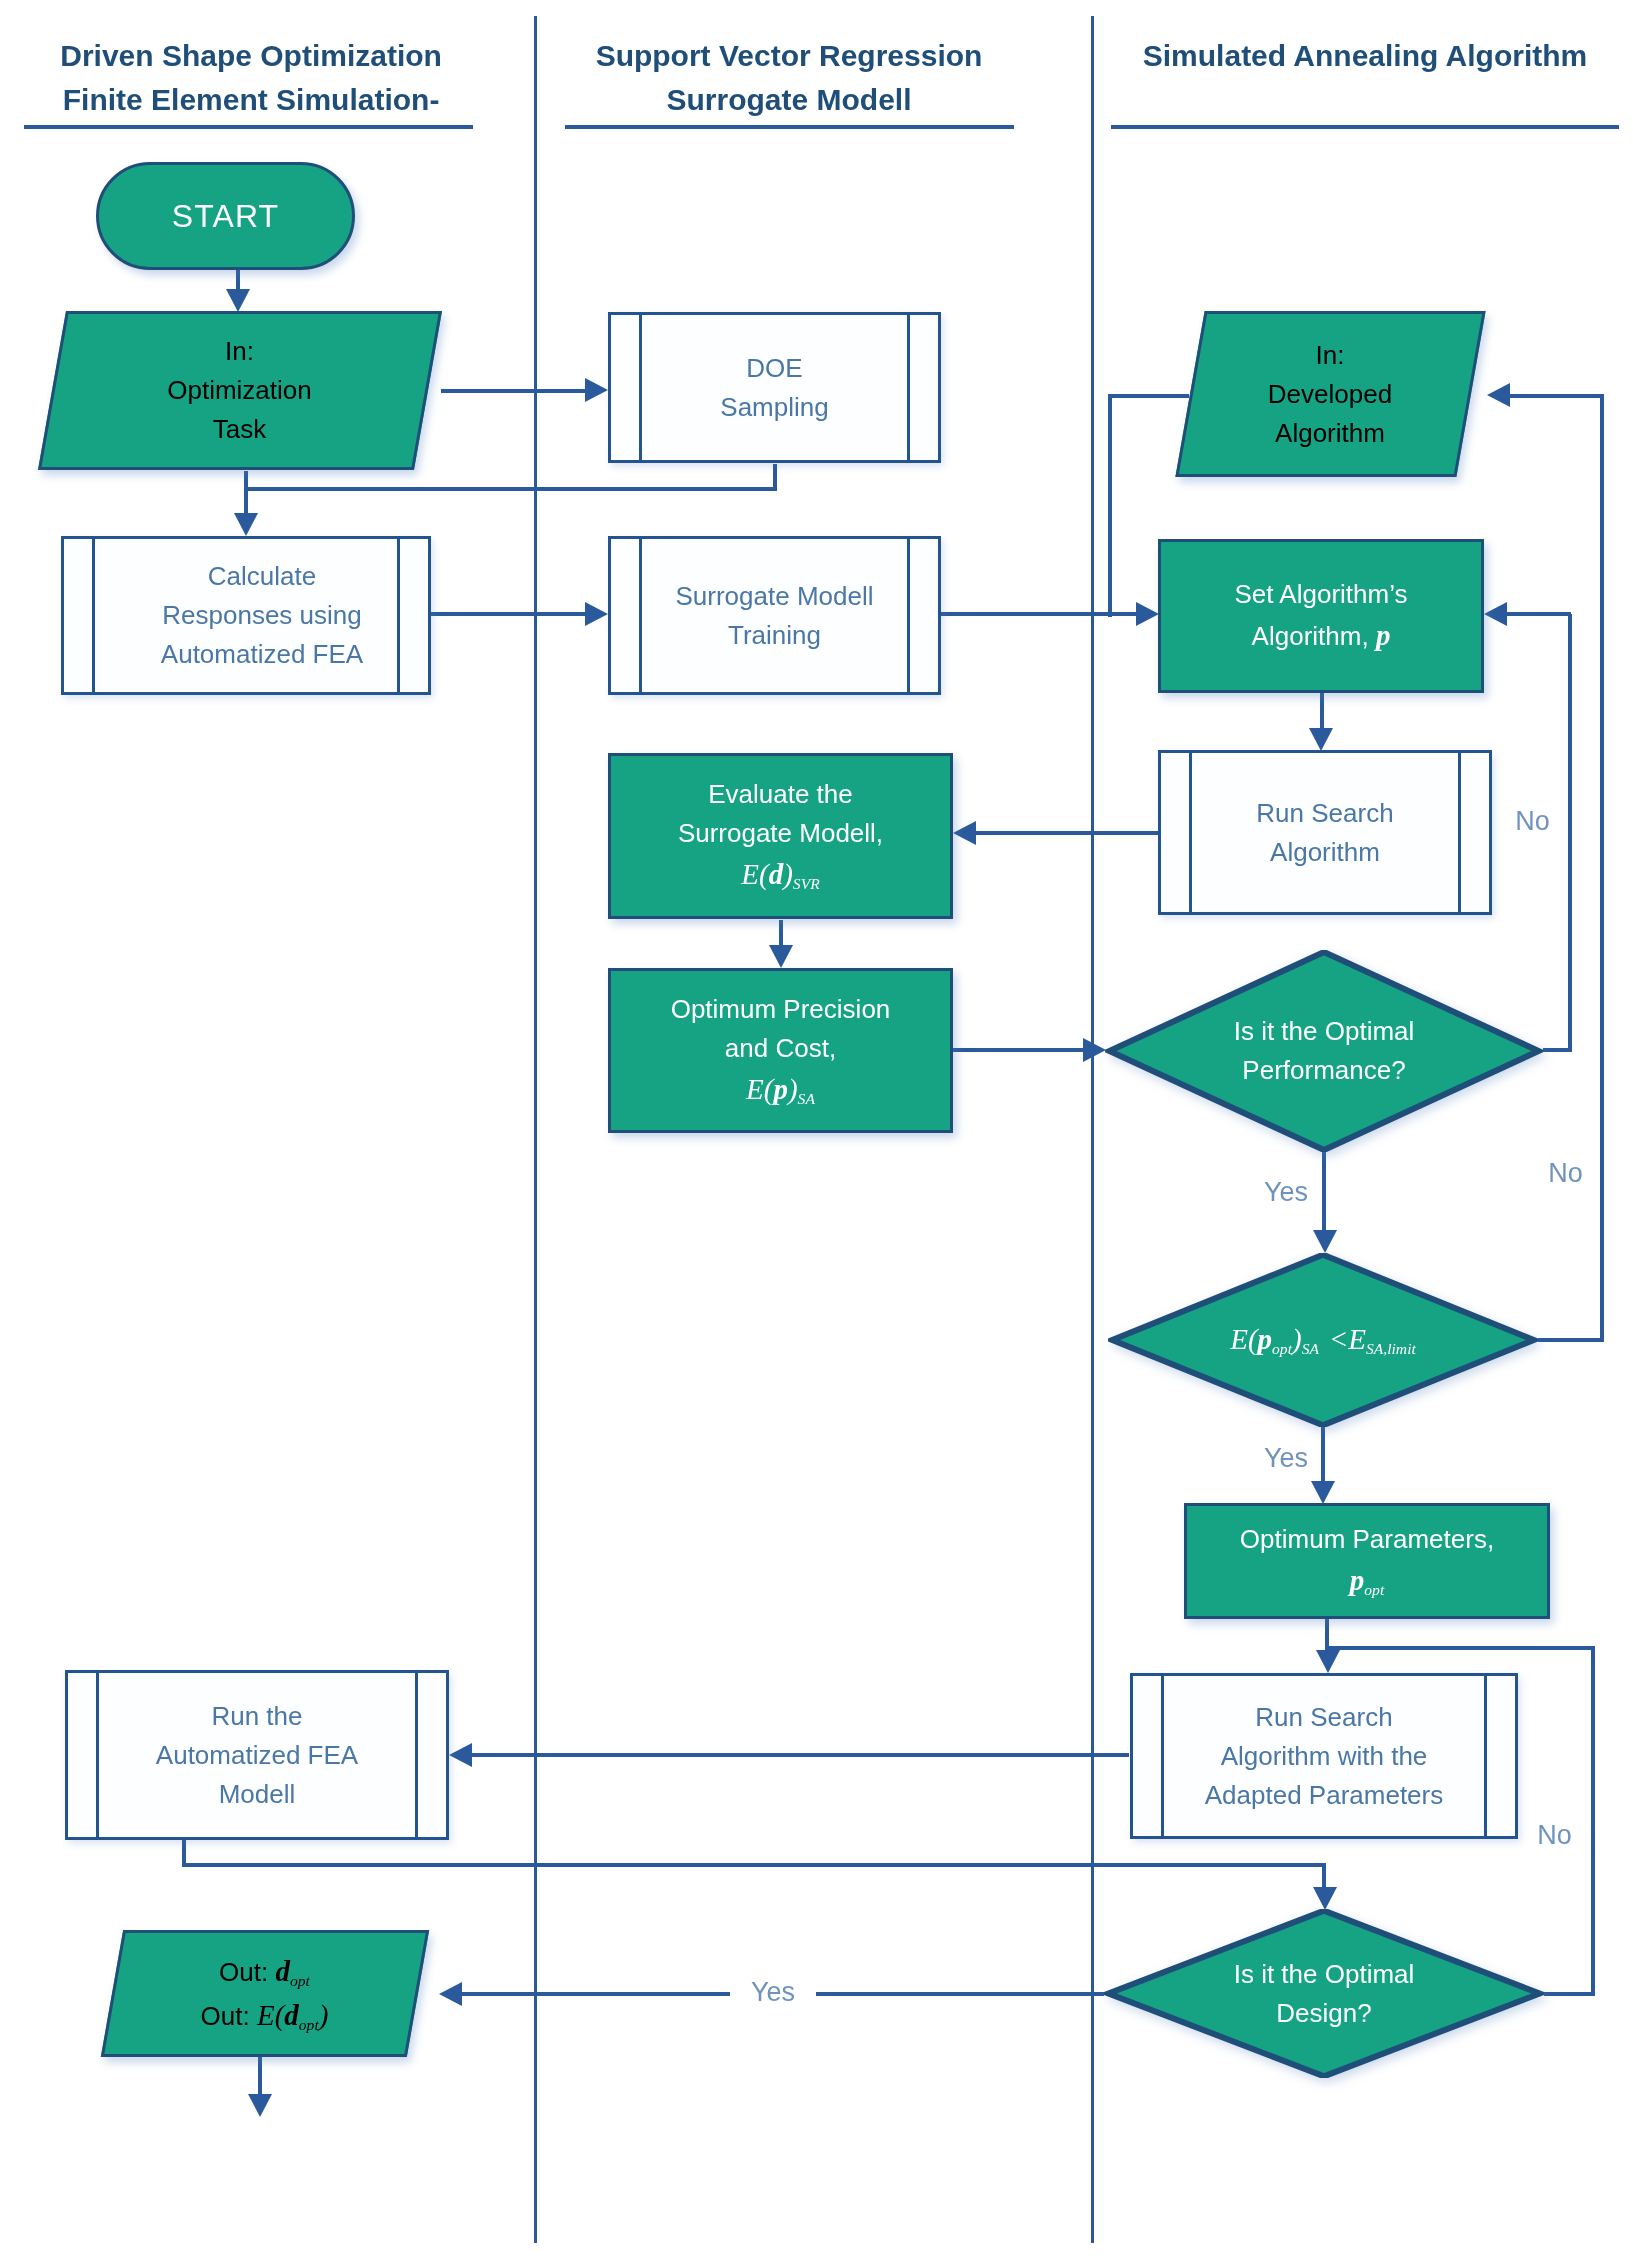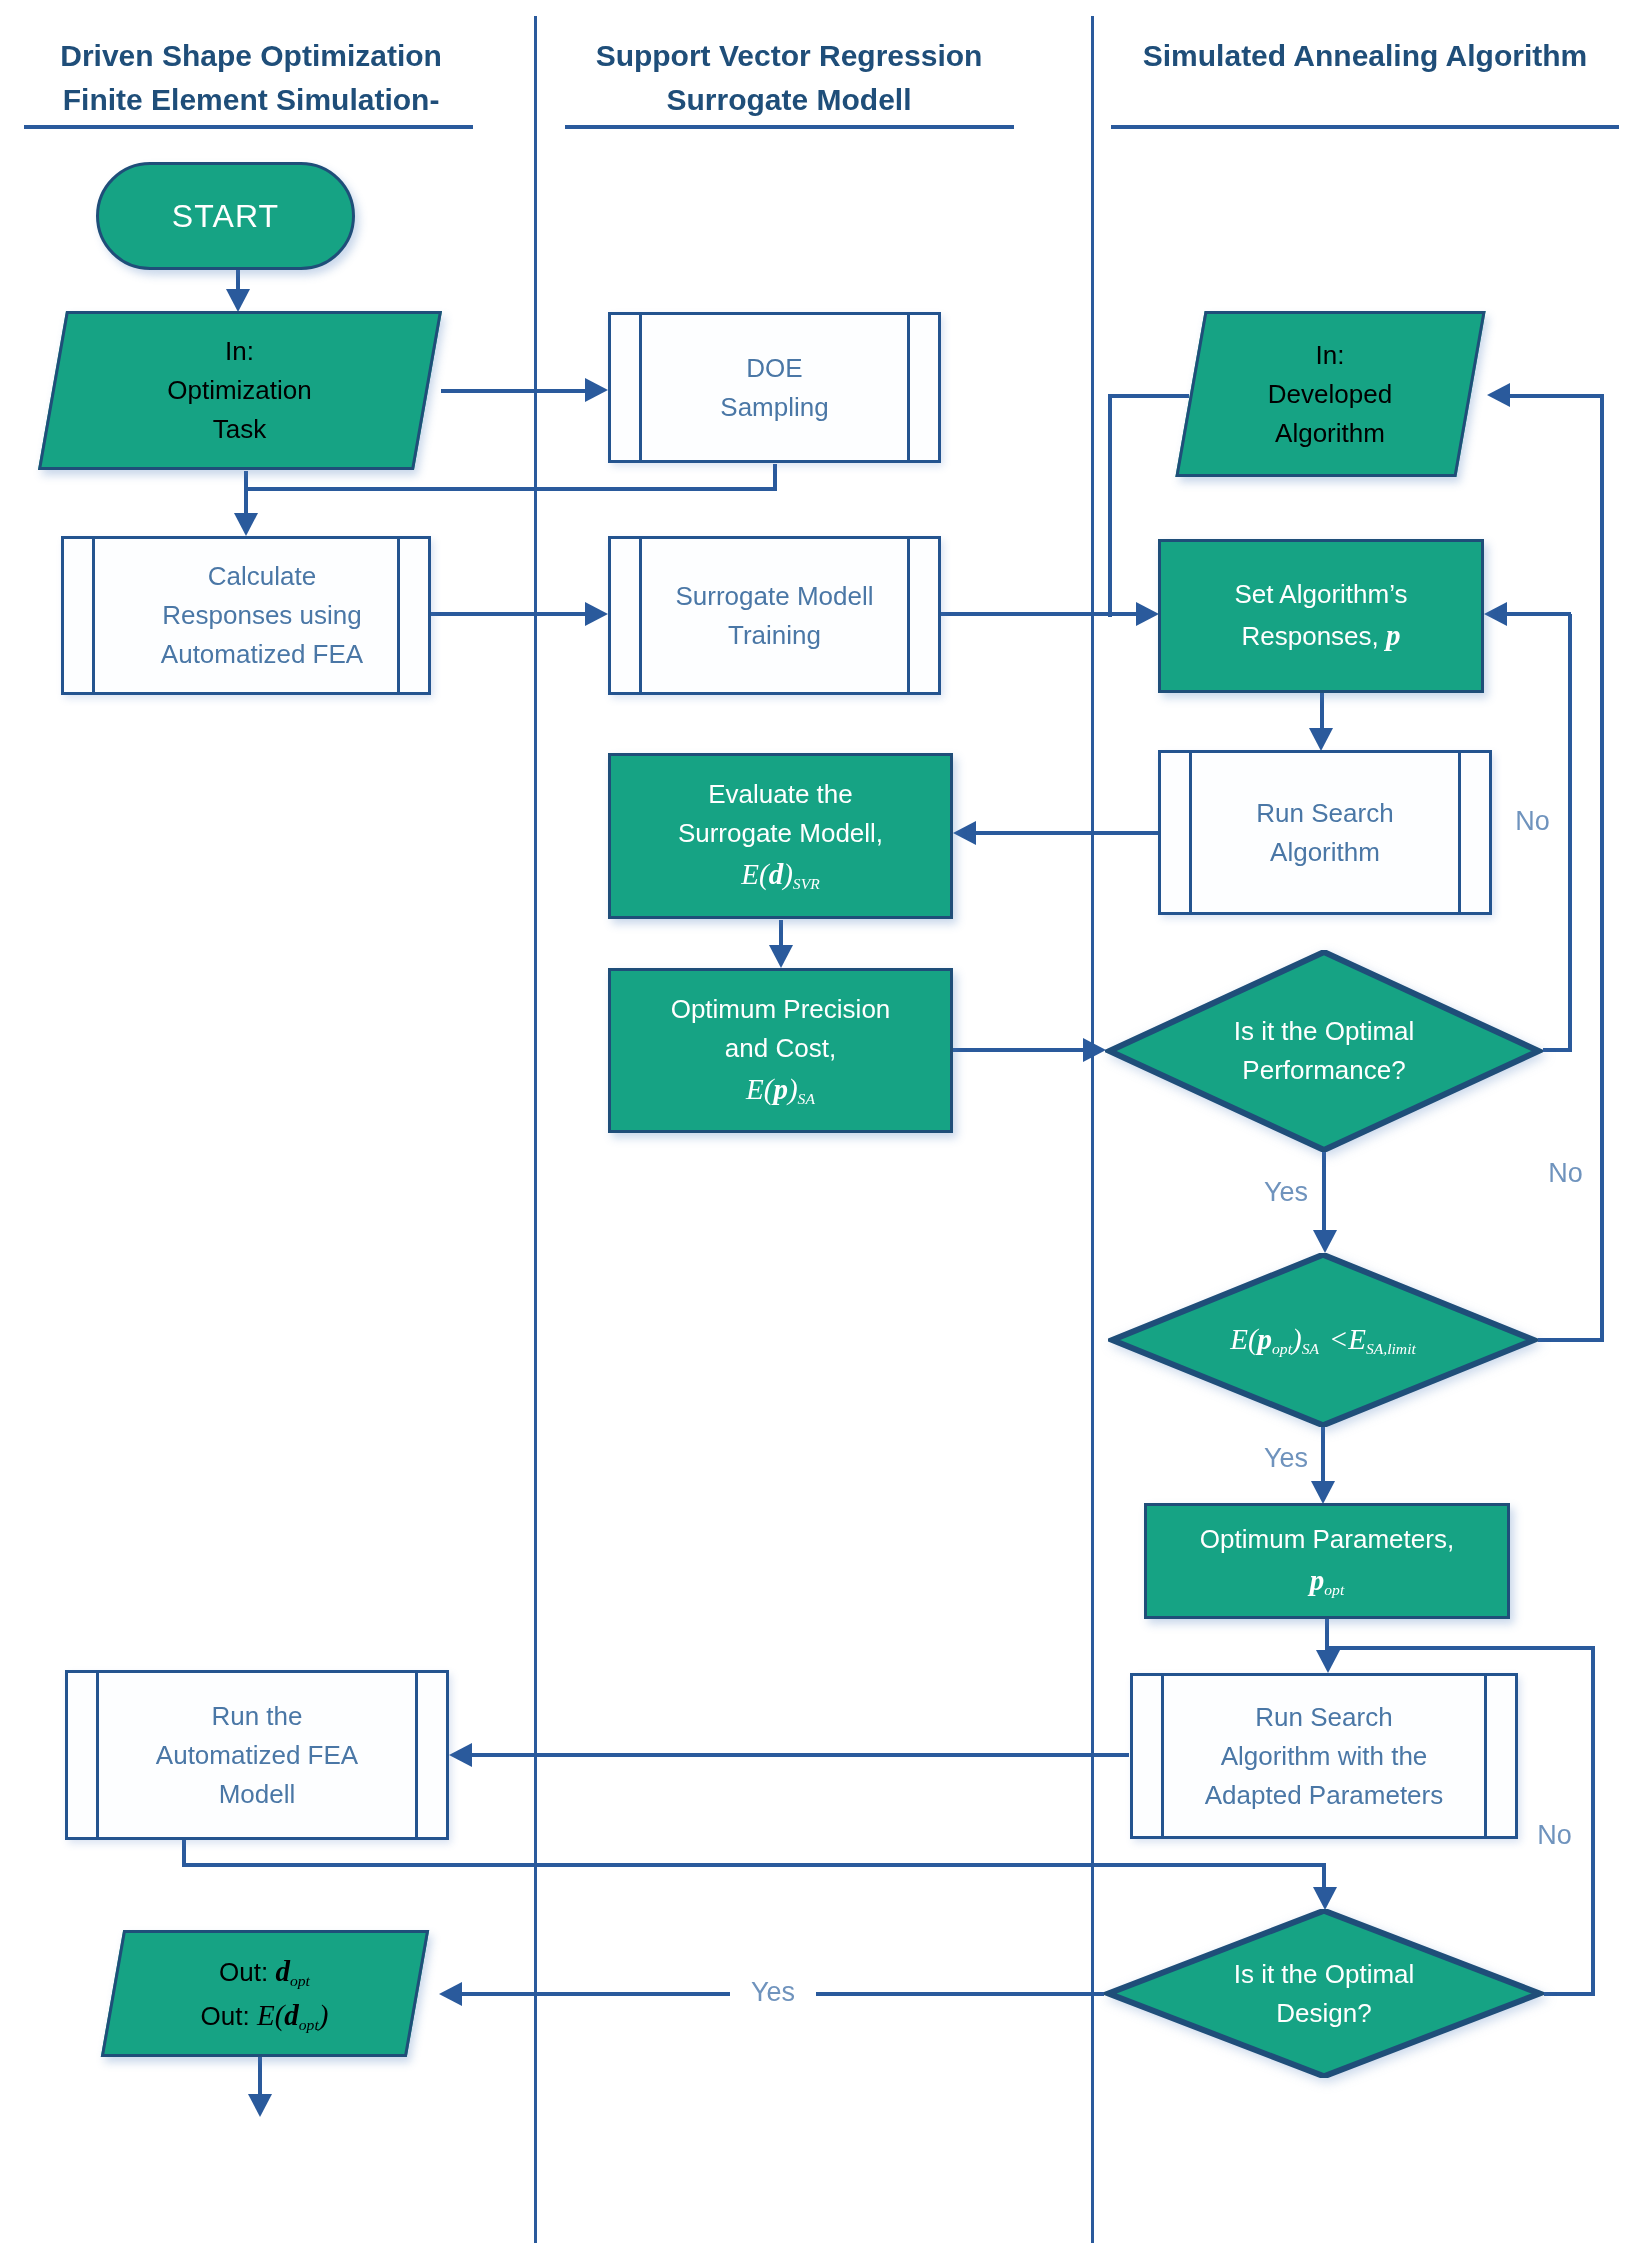--- a/index.html
+++ b/index.html
@@ -196,21 +196,21 @@
   <div class="shape predef" style="left:608px;top:536px;width:333px;height:159px;">
     <i class="bar bl"></i>
     <i class="bar br"></i>
     <div>Surrogate Modell</div>
     <div>Training</div>
   </div>
 
   <div class="shape gfill procbox" style="left:1158px;top:539px;width:326px;height:154px;">
     <div>Set Algorithm’s</div>
     <div>
-      <span>Responses, </span><span class="frm fv">p</span>
+      <span>Algorithm, </span><span class="frm fv">p</span>
     </div>
   </div>
 
   <div class="shape gfill procbox" style="left:608px;top:753px;width:345px;height:166px;">
     <div>Evaluate the</div>
     <div>Surrogate Modell,</div>
     <div>
       <span class="frm">E(</span><span class="frm fv">d</span><span class="frm">)</span><span class="frm fsub">SVR</span>
     </div>
   </div>
@@ -244,21 +244,21 @@
     <svg viewBox="0 0 100 100" preserveAspectRatio="none">
       <polygon points="50,1 99,50 50,99 1,50" fill="#16a384" stroke="#1f4e79" stroke-width="6" vector-effect="non-scaling-stroke"></polygon>
     </svg>
     <div class="dtext">
       <div>
         <span class="frm">E(</span><span class="frm fv">p</span><span class="frm fsub">opt</span><span class="frm">)</span><span class="frm fsub">SA</span><span class="frm" style="margin-left:9.7px;">&lt;</span><span class="frm">E</span><span class="frm fsub">SA,limit</span>
       </div>
     </div>
   </div>
 
-  <div class="shape gfill procbox" style="left:1144px;top:1503px;width:366px;height:116px;">
+  <div class="shape gfill procbox" style="left:1184px;top:1503px;width:366px;height:116px;">
     <div>Optimum Parameters,</div>
     <div>
       <span class="frm fv">p</span><span class="frm fsub">opt</span>
     </div>
   </div>
 
   <div class="shape predef" style="left:1130px;top:1673px;width:388px;height:166px;">
     <i class="bar bl"></i>
     <i class="bar br"></i>
     <div>Run Search</div>

